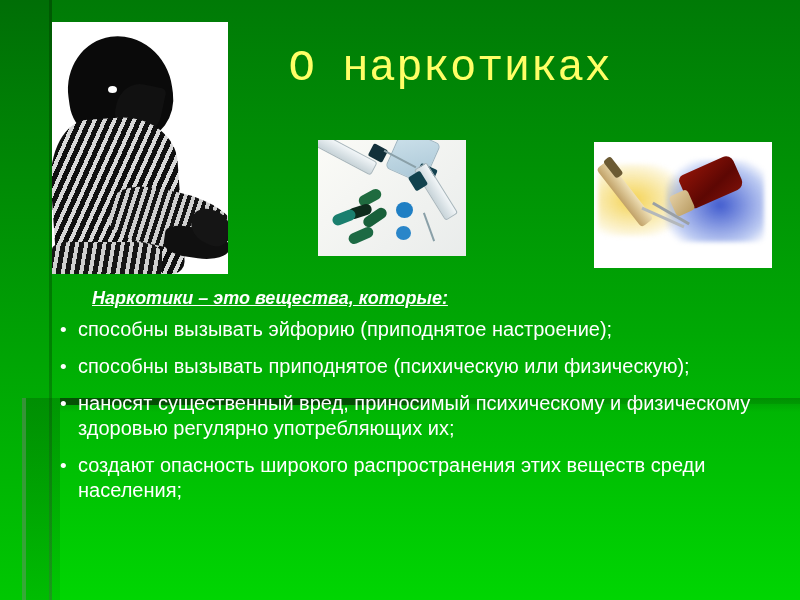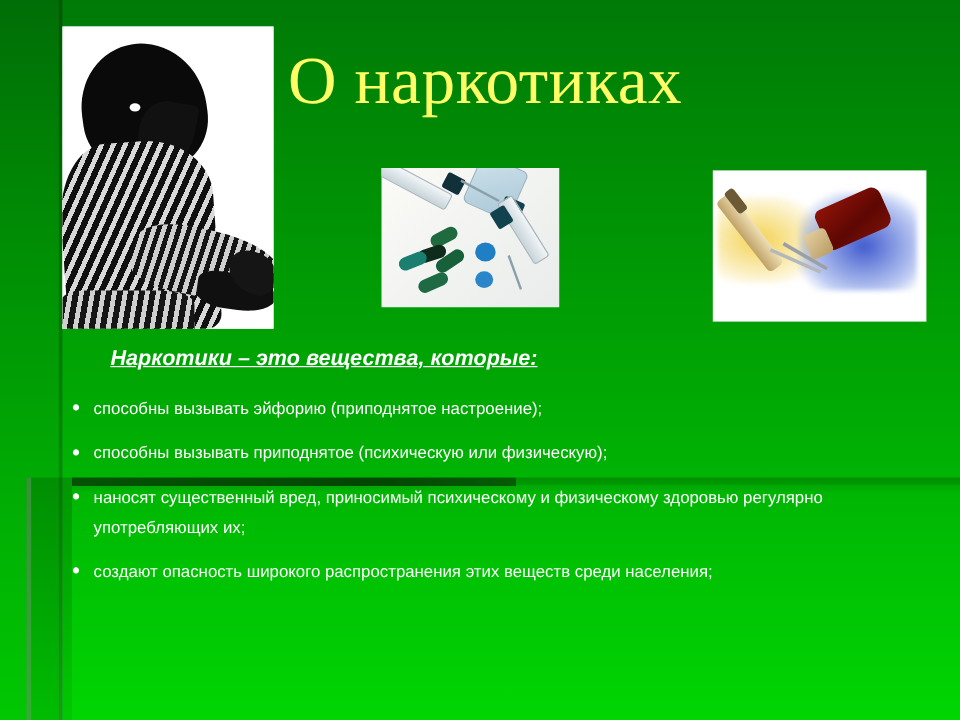--- a/index.html
+++ b/index.html
@@ -64,25 +64,25 @@
     left: 430px; top: 398px;
     width: 370px; height: 6px;
     background: rgba(0,70,0,0.13);
   }
 
   
   #title {
     position: absolute;
     left: 240px; top: 42px;
     width: 420px;
-    font-family: Liberation Serif, serif;
-    font-size: 56px;
+    font-family: Liberation Mono, monospace;
+    font-size: 44px;
     line-height: 52px;
     color: #ffff66;
-    text-align: left;
+    text-align: center;
     white-space: nowrap;
     letter-spacing: 0.5px;
   }
 
   
   .photo {
     position: absolute;
     background: #ffffff;
     overflow: hidden;
   }
@@ -292,38 +292,38 @@
     left: 60px; top: 288px;
     width: 700px;
     color: #ffffff;
   }
   #lead {
     font-size: 18px;
     font-weight: bold;
     font-style: italic;
     text-decoration: underline;
     margin-left: 32px;
-    margin-bottom: 19px;
+    margin-bottom: 8px;
     white-space: nowrap;
   }
   .bullet-row {
     display: flex;
     align-items: flex-start;
     margin-bottom: 12px;
   }
   .bullet-dot {
     flex: 0 0 auto;
     width: 18px;
     font-size: 19px;
     line-height: 25px;
     color: #ffffff;
   }
   .bullet-text {
     flex: 1 1 auto;
-    font-size: 14px;
+    font-size: 20px;
     line-height: 25px;
     color: #ffffff;
   }
 </style>
 </head>
 <body>
 
 <div id="slide">
 
   <div class="bg-band-vert-left"></div>

